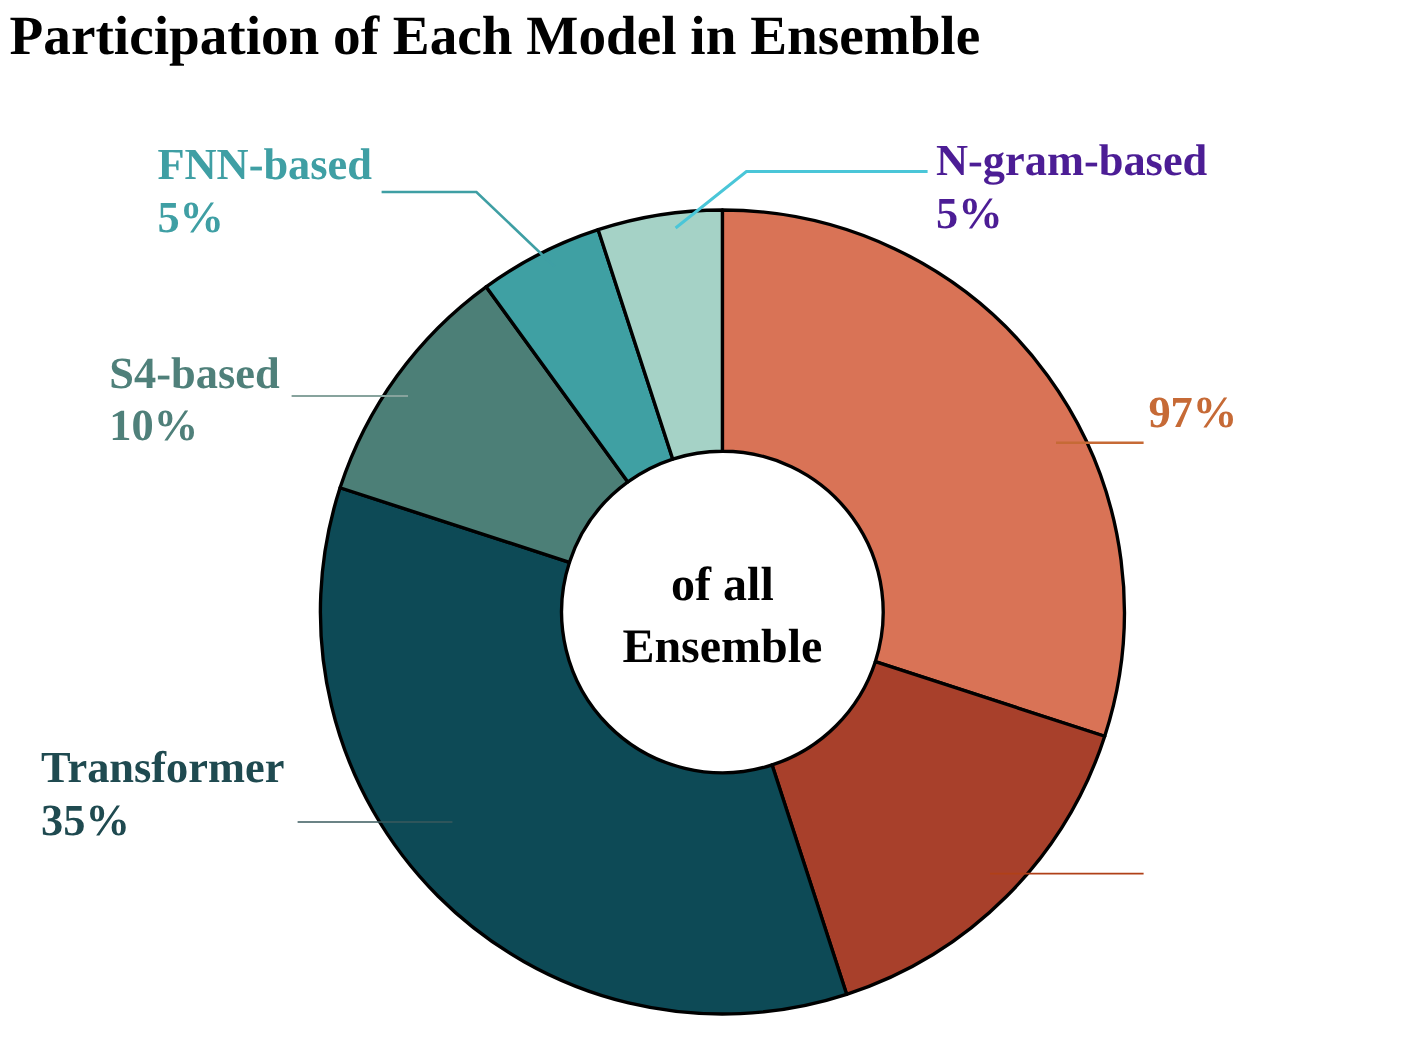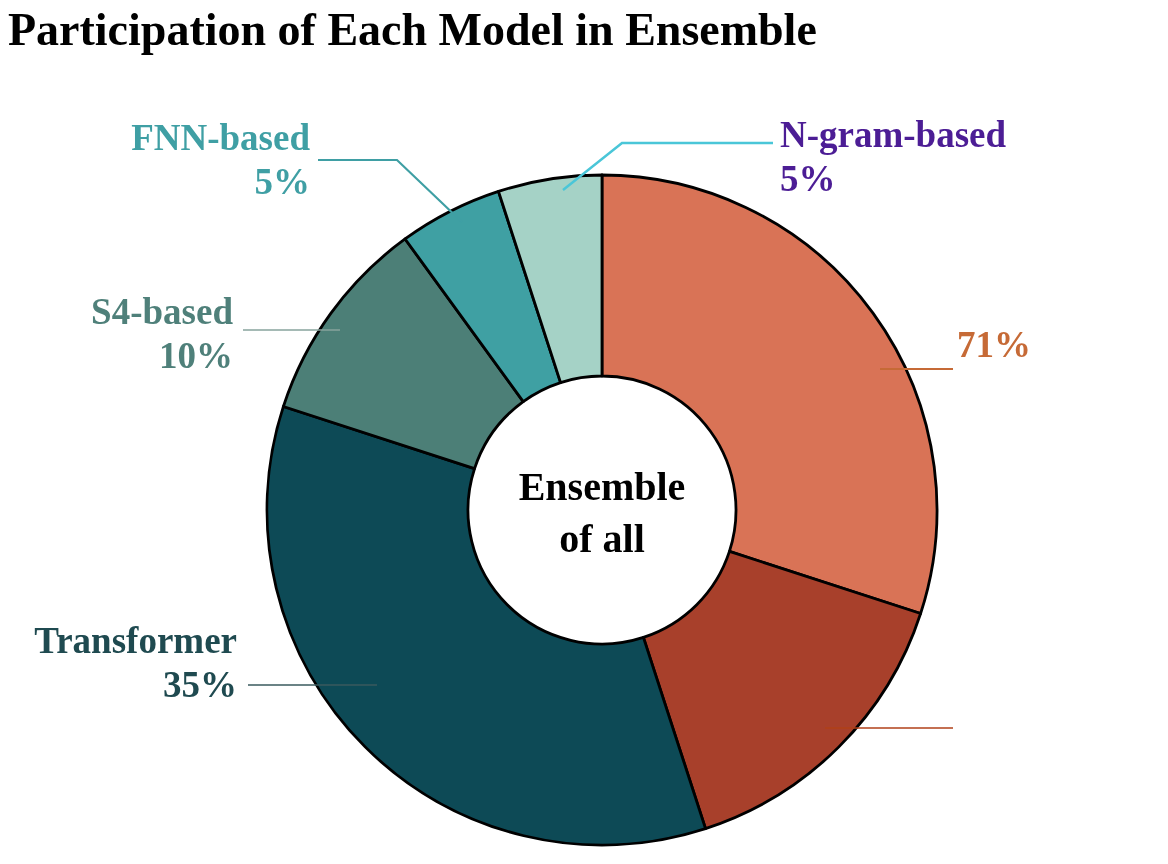--- a/index.html
+++ b/index.html
@@ -22,21 +22,21 @@
   }
   .pie-svg{position:absolute;left:0;top:0;}
   .slice-label{
     position:absolute;
     font-weight:bold;
     font-size:37px;
     line-height:44px;
     white-space:nowrap;
   }
   .slice-label span{display:block;}
-  .align-right{text-align:right;}
+  .align-right{text-align:left;}
   .align-left{text-align:left;}
   .center-label{
     position:absolute;
     left:602px;top:461px;
     transform:translateX(-50%);
     text-align:center;
     font-weight:bold;
     font-size:40px;
     line-height:52px;
     color:#000000;
@@ -60,26 +60,26 @@
       <path d="M 498.47930688439254 191.39606704112356 A 335 335 0 0 1 601.9999999999999 175 L 602 376 A 134 134 0 0 0 560.591722753757 382.5584268164494 Z" fill="#a5d2c6" stroke="#000000" stroke-width="2.8" stroke-linejoin="round"></path>
       <polyline points="880,369 953,369" fill="none" stroke="#c66a36" stroke-width="2"></polyline>
       <polyline points="825,728 953,728" fill="none" stroke="#b04018" stroke-width="1.6"></polyline>
       <polyline points="377,685 248,685" fill="none" stroke="#3a5a5e" stroke-width="1.4"></polyline>
       <polyline points="340,330 243,330" fill="none" stroke="#87a39d" stroke-width="1.6"></polyline>
       <polyline points="462,222 397,160 318,160" fill="none" stroke="#3f9fa4" stroke-width="2.2"></polyline>
       <polyline points="563,190 622,143 773,143" fill="none" stroke="#4ac6d8" stroke-width="2.5"></polyline>
     </svg>
 
   <div class="center-label">
+    <span>of all</span>
     <span>Ensemble</span>
-    <span>of all</span>
   </div>
 
   <div class="slice-label align-left" style="left: 957px; top: 323px; color: rgb(198, 106, 54);">
-    <span>71%</span>
+    <span>97%</span>
   </div>
 
 
   <div class="slice-label align-right" style="right: 931px; top: 619px; color: rgb(31, 74, 80);">
     <span>Transformer</span>
     <span>35%</span>
   </div>
 
   <div class="slice-label align-right" style="right: 935px; top: 290px; color: rgb(79, 128, 122);">
     <span>S4-based</span>

